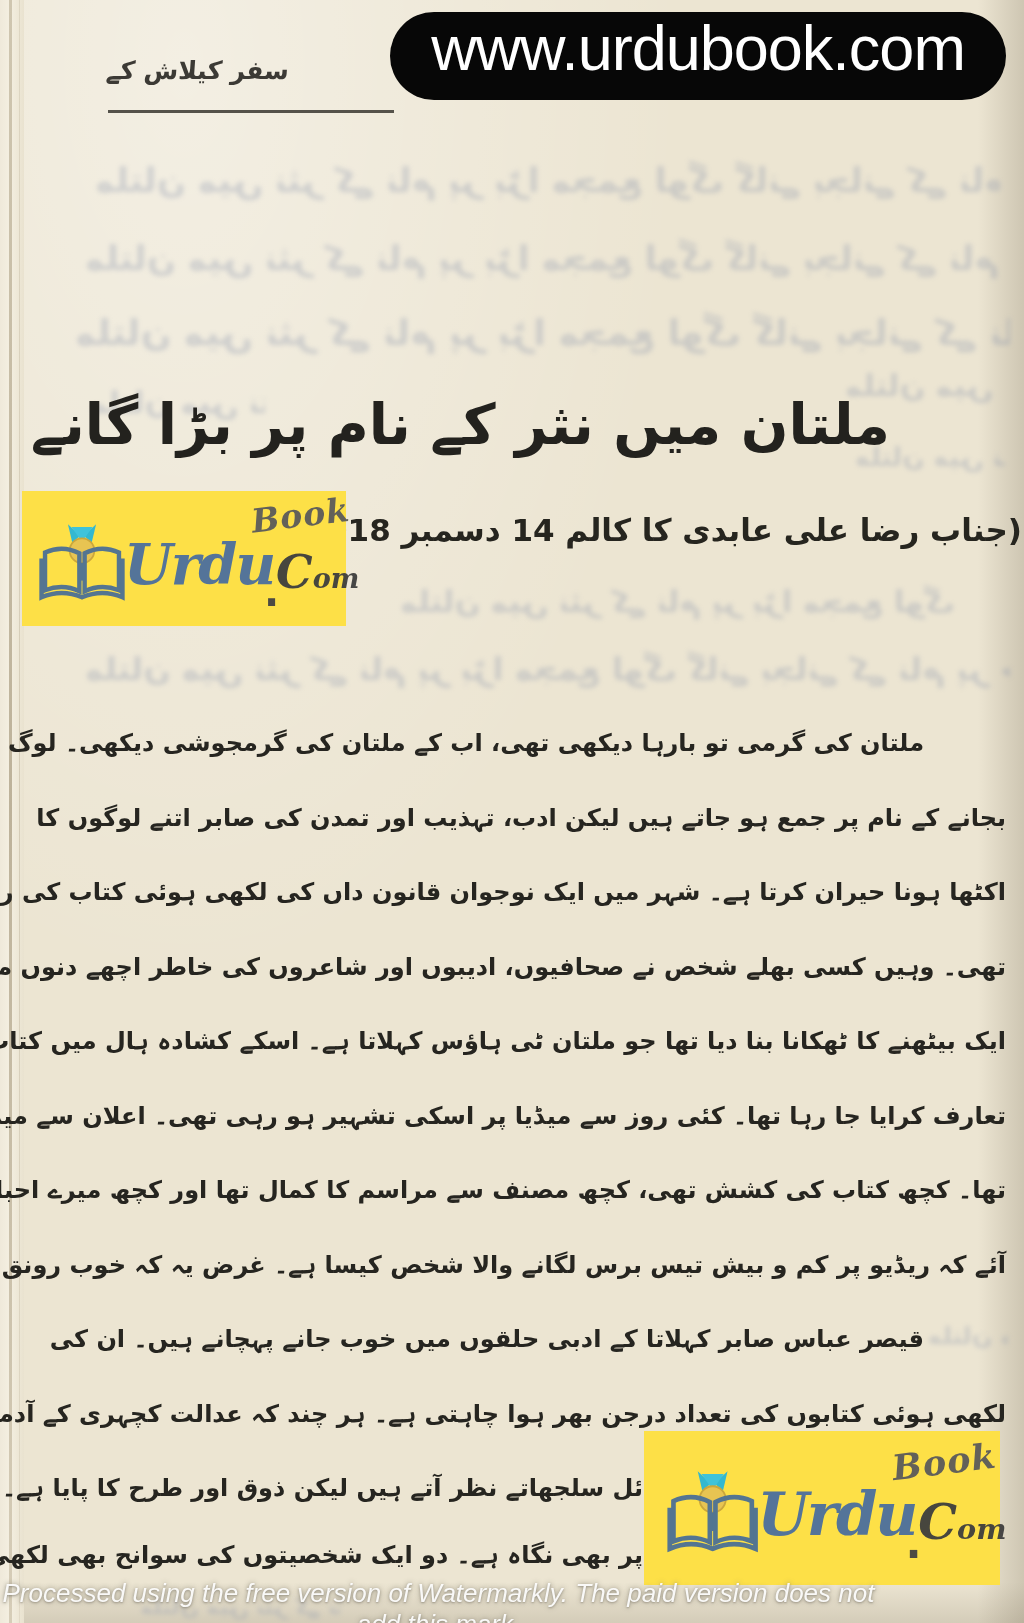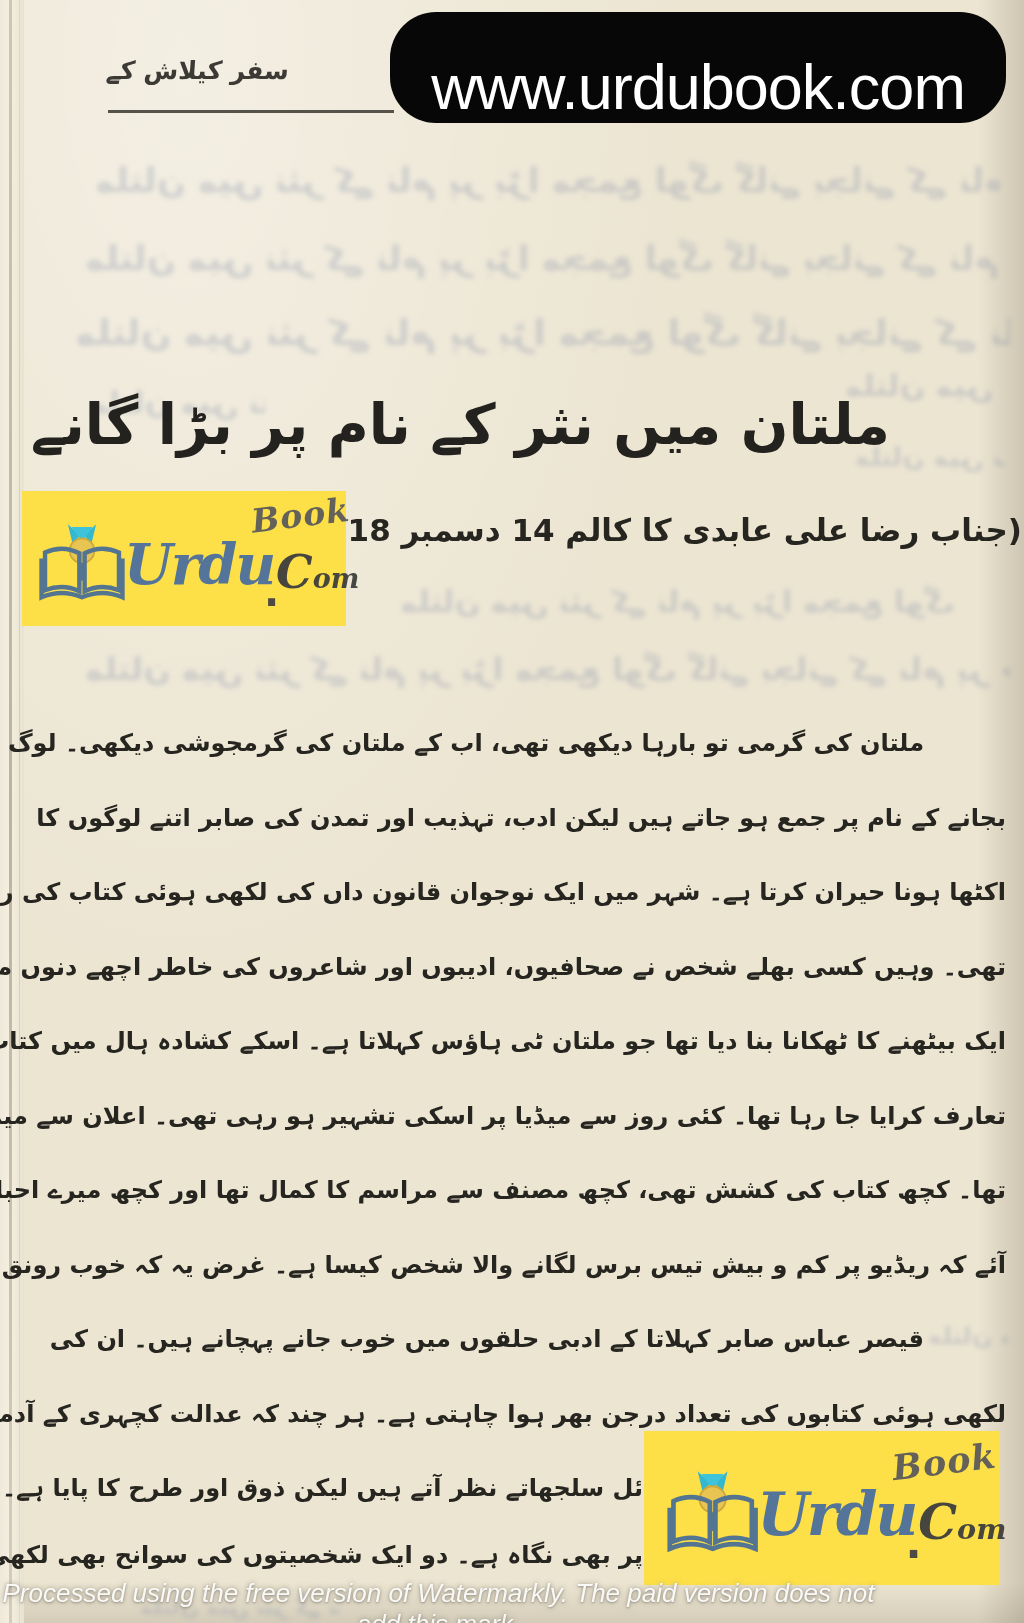--- a/index.html
+++ b/index.html
@@ -20,22 +20,22 @@
   .page-edge .crease.c1{left:9px;}
   .page-edge .crease.c2{left:19px;width:1px;opacity:.5;}
 
   
   .running-title{position:absolute;left:106px;top:56px;width:260px;
     direction:rtl;text-align:left;font-size:25px;font-weight:bold;color:#3c3a35;
     transform:skewX(-4deg);}
   .head-rule{position:absolute;left:108px;top:110px;width:286px;height:3px;background:#55524a;}
 
   
-  .banner{position:absolute;left:390px;top:12px;width:616px;height:111px;
-    background:#070707;border-radius:46px;display:flex;align-items:flex-end;justify-content:center;}
+  .banner{position:absolute;left:390px;top:12px;width:616px;height:88px;
+    background:#070707;border-radius:46px;display:flex;align-items:flex-start;justify-content:center;}
   .banner-text{font-family:"Liberation Sans",sans-serif;font-size:63px;color:#ffffff;
     letter-spacing:-1px;white-space:nowrap;}
 
   
   .ghost{position:absolute;direction:rtl;white-space:nowrap;overflow:hidden;
     color:#8d97ad;opacity:.34;filter:blur(2.4px);transform:scaleX(-1);
     font-weight:bold;pointer-events:none;}
 
   
   .article-title{position:absolute;left:170px;top:392px;width:720px;

